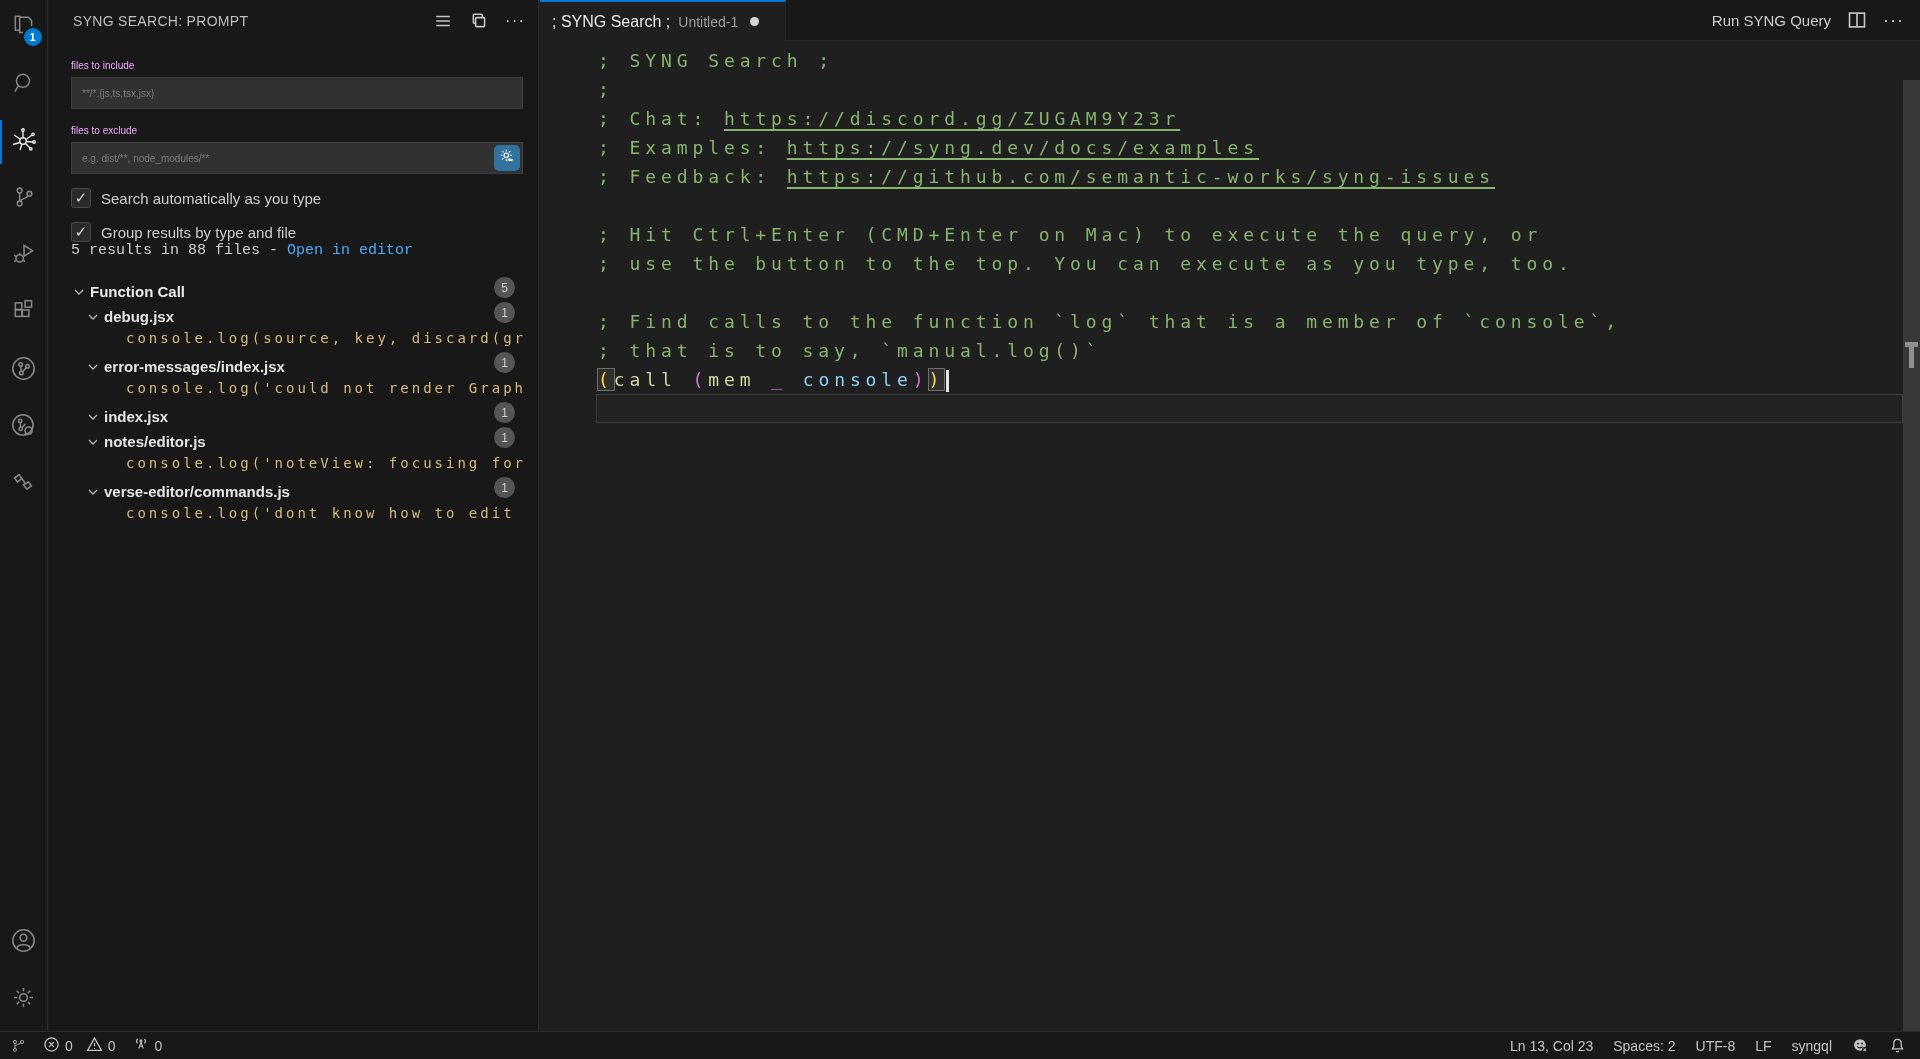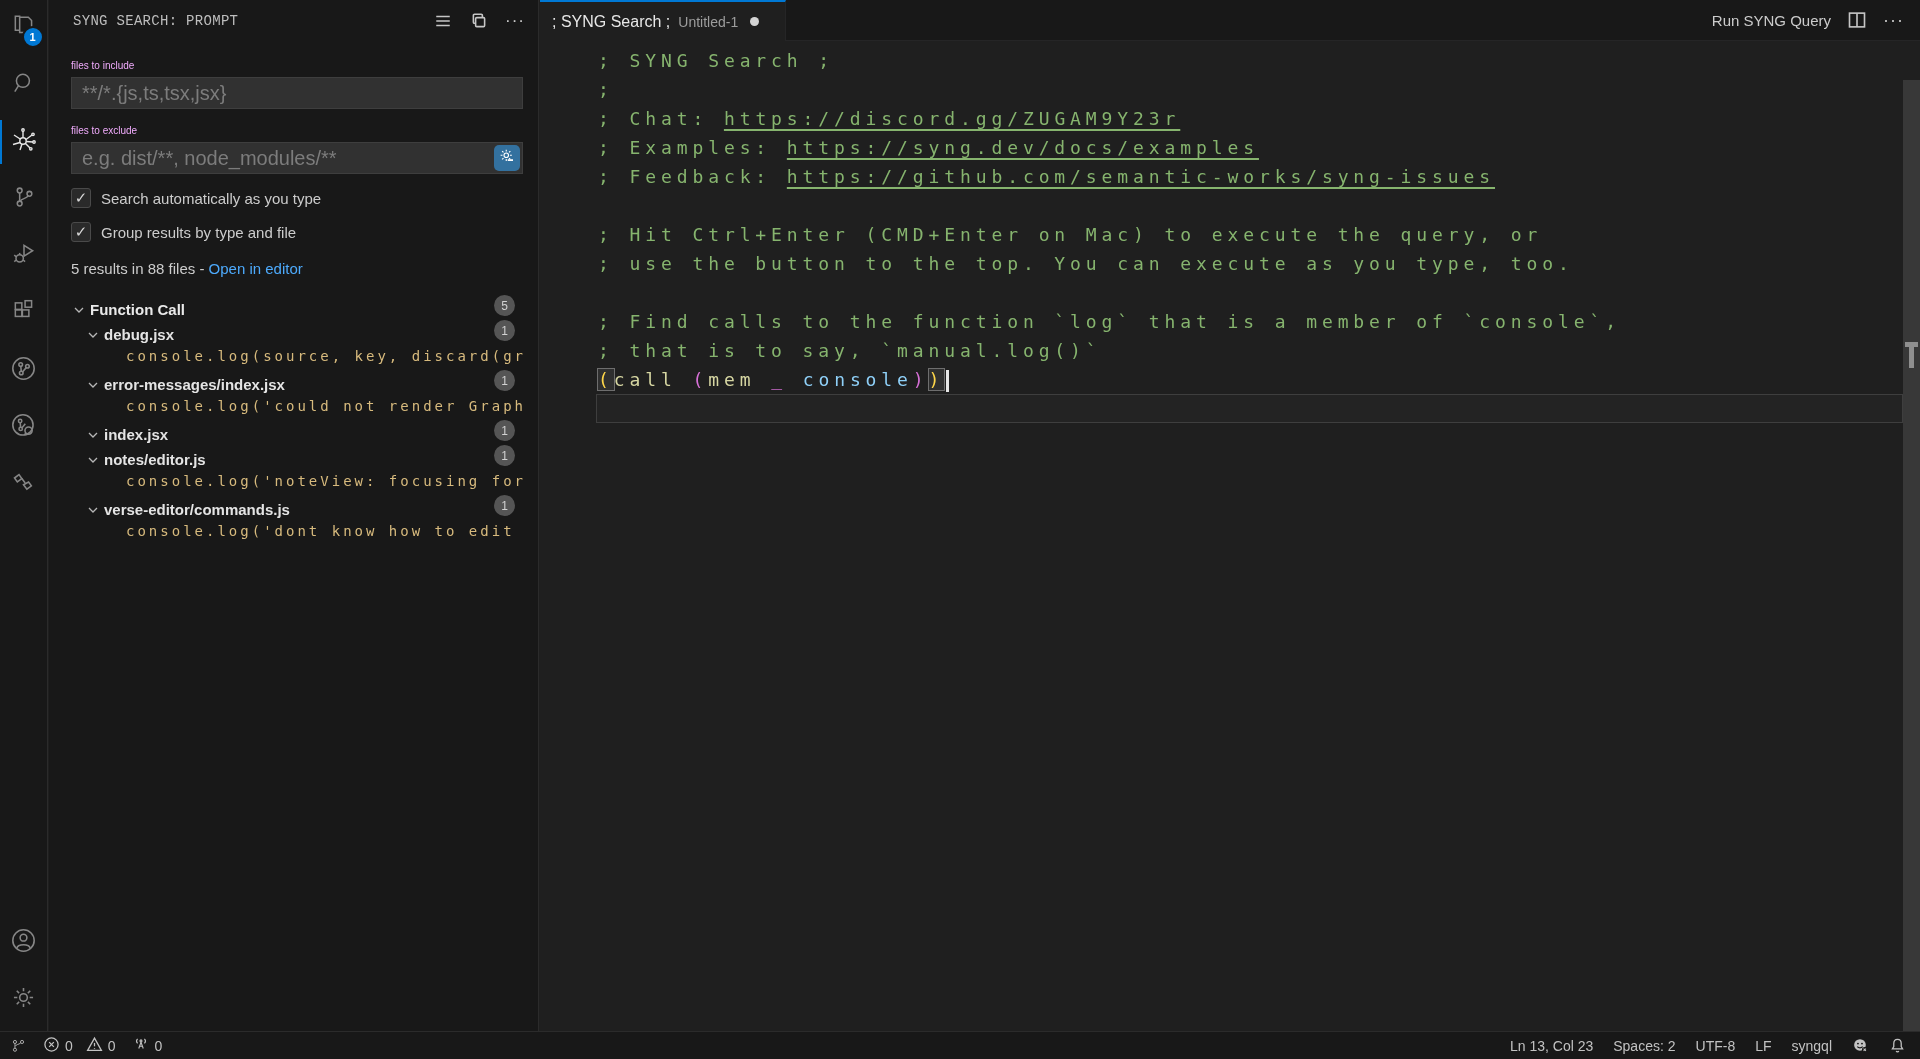--- a/index.html
+++ b/index.html
@@ -13,38 +13,38 @@
   .ab-item svg{stroke:#868686;fill:none;stroke-width:1.4;}
   .ab-item.active svg{stroke:#e7e7e7;}
   .ab-item.active::before{content:"";position:absolute;left:0;top:2px;bottom:2px;width:2px;background:#0078d4;}
   .ab-bottom{margin-top:auto;display:flex;flex-direction:column;align-items:center;}
   .ab-badge{position:absolute;right:4px;bottom:4px;min-width:18px;height:18px;border-radius:50%;
     background:#0078d4;color:#fff;font-size:11px;font-weight:bold;display:flex;align-items:center;justify-content:center;border:2px solid #181818;box-sizing:content-box;}
 
   
   .sidebar{position:absolute;left:49px;top:0;bottom:27px;width:490px;background:#181818;border-right:1px solid #2b2b2b;box-sizing:border-box;}
   .sb-header{height:42px;display:flex;align-items:center;padding:0 12px 0 24px;}
-  .sb-title{font-size:14px;color:#bdbdbd;letter-spacing:.3px;flex:1;white-space:nowrap;font-family:Liberation Mono, monospace;}
+  .sb-title{font-size:14px;color:#bdbdbd;letter-spacing:.3px;flex:1;white-space:nowrap;}
   .sb-actions{display:flex;gap:14px;align-items:center;}
   .sb-actions .icon-btn{width:22px;height:22px;display:flex;align-items:center;justify-content:center;cursor:pointer;color:#cccccc;}
   .sb-actions svg{stroke:#c6c6c6;fill:none;stroke-width:1.4;}
   .sb-body{padding:6px 15px 0 22px;}
   .sb-label{font-size:10px;color:#f0abfc;margin:12px 0 6px;}
   .sb-input-wrap{position:relative;}
   .sb-input{width:100%;height:32px;box-sizing:border-box;background:#313131;border:1px solid #3e3e3e;
-    color:#cccccc;font-size:20px;padding:0 10px;outline:none;font-family:"Liberation Sans",sans-serif;}
+    color:#cccccc;font-size:10px;padding:0 10px;outline:none;font-family:"Liberation Sans",sans-serif;}
   .sb-input::placeholder{color:#7c7c7c;}
   .exclude-btn{position:absolute;right:3px;top:3px;width:26px;height:26px;border-radius:5px;background:#33719f;
     display:flex;align-items:center;justify-content:center;cursor:pointer;}
   .exclude-btn svg{stroke:#ffffff;fill:none;stroke-width:1.5;}
   .cb-row{display:flex;align-items:center;gap:10px;margin-top:14px;cursor:pointer;}
   .cb-box{width:20px;height:20px;border:1px solid #4a4a4a;background:#2a2a2a;border-radius:3px;
     display:flex;align-items:center;justify-content:center;color:#d9d9d9;font-size:15px;box-sizing:border-box;}
   .cb-label{font-size:15px;color:#cccccc;text-align:right;}
-  .sb-summary{margin-top:18px;font-size:15px;color:#cccccc;}
+  .sb-summary{margin-top:0;font-size:15px;color:#cccccc;font-family:Liberation Mono, monospace;}
   .sb-link{color:#4daafc;cursor:pointer;text-decoration:none;}
   .tree{margin-top:16px;}
   .tree-row{position:relative;height:25px;display:flex;align-items:flex-end;cursor:pointer;}
   .tree-row .chev{display:flex;align-items:center;justify-content:center;width:16px;height:16px;margin-right:3px;}
   .tree-row .chev svg{stroke:#b6b6b6;fill:none;stroke-width:1.3;}
   .tree-root{padding-left:0px;font-weight:bold;font-size:15px;color:#e9e9e9;}
   .tree-file{padding-left:14px;font-weight:bold;font-size:15px;color:#e4e4e4;}
   .tree-match{padding-left:55px;height:25px;display:flex;align-items:center;cursor:pointer;
     font-family:"DejaVu Sans Mono",monospace;font-size:14px;letter-spacing:3px;color:#d7ba7d;white-space:nowrap;overflow:hidden;}
   .row-badge{position:absolute;right:8px;top:2px;width:21px;height:21px;border-radius:50%;background:#555555;

